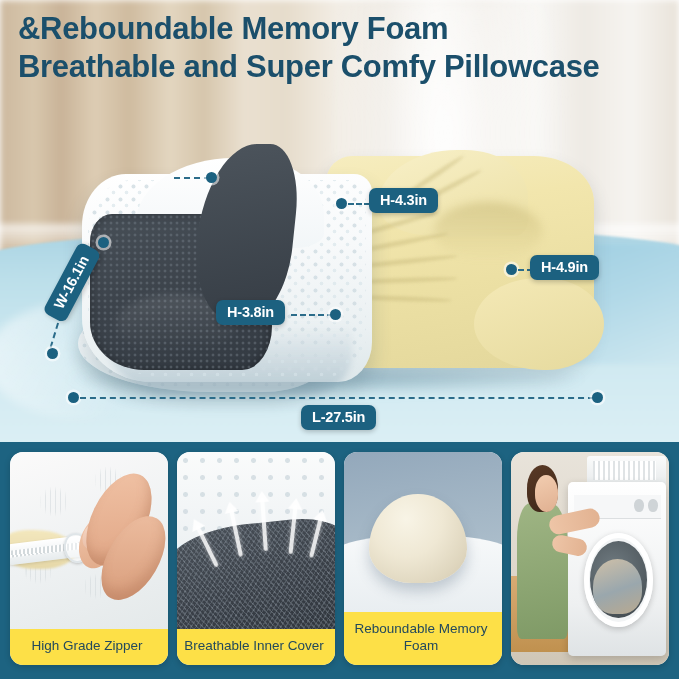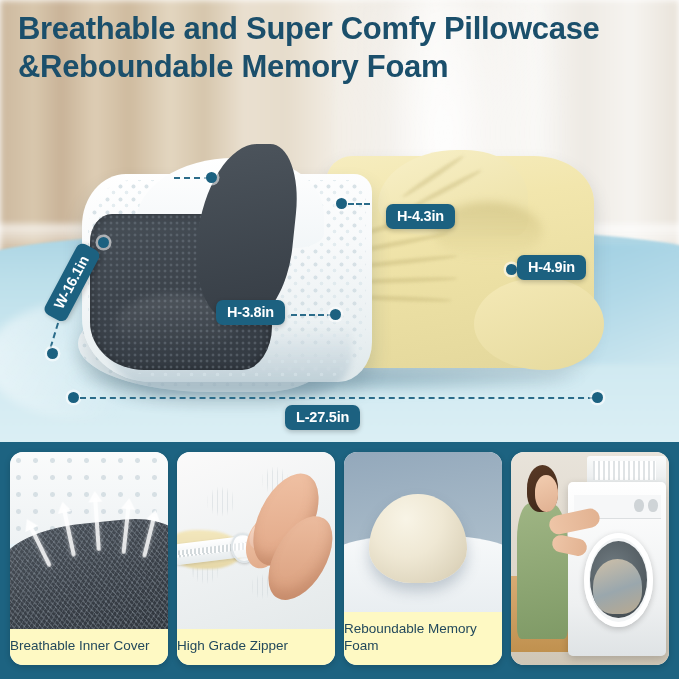--- a/index.html
+++ b/index.html
@@ -142,22 +142,22 @@
 
   
   .band{position:absolute;left:0;top:442px;width:679px;height:237px;
     background:#1d6381;}
   .cards{position:absolute;left:10px;top:452px;width:659px;height:213px;
     display:flex;gap:9px;}
   .card{position:relative;flex:1;border-radius:13px;overflow:hidden;
     background:#e9f4f9;display:flex;flex-direction:column;
     box-shadow:0 2px 6px rgba(0,0,0,.18);}
   .card-img{position:relative;flex:1 1 auto;overflow:hidden;}
-  .card-cap{flex:0 0 auto;background:#fef9c3;color:#23495c;
-    font-size:13.5px;line-height:1.22;
+  .card-cap{flex:0 0 auto;background:#fde047;color:#23495c;
+    font-size:13.5px;line-height:1.22;text-align:center;
     padding:9px 4px 11px 0;}
 
   
   .z-bg{position:absolute;inset:0;background:linear-gradient(160deg,#fbfafa,#eef1f2 55%,#e4e9ea);}
   .z-emb{position:absolute;inset:0;opacity:.55;
     background-image:repeating-linear-gradient(90deg, rgba(200,208,212,.75) 0 1.5px, rgba(0,0,0,0) 1.5px 5px);
     background-size:100% 100%;
     mask-image:radial-gradient(circle at 28% 28%, #000 6%, transparent 9%),
                radial-gradient(circle at 62% 16%, #000 5%, transparent 8%),
                radial-gradient(circle at 18% 66%, #000 6%, transparent 9%),
@@ -296,84 +296,84 @@
       <div class="cover-notch"></div>
 
       <div class="mesh">
         <div class="mesh-tex"></div>
         <div class="mesh-hi"></div>
       </div>
       <div class="mesh-wave"></div>
     </div>
 
     <div class="title">
+      <div>&amp;Reboundable Memory Foam</div>
       <div>Breathable and Super Comfy Pillowcase</div>
-      <div>&amp;Reboundable Memory Foam</div>
     </div>
 
     <div class="dash" style="left:174px;top:177px;width:36px;"></div>
     <div class="dot" style="left:206px;top:172px;"></div>
 
     <div class="dot" style="left:336px;top:198px;"></div>
     <div class="dash" style="left:348px;top:203px;width:22px;"></div>
-    <div class="badge" style="left:386px;top:188px;margin-top:16px;">H-4.3in</div>
+    <div class="badge" style="left:369px;top:188px;">H-4.3in</div>
 
     <div class="dot" style="left:506px;top:264px;"></div>
     <div class="dash" style="left:518px;top:269px;width:24px;"></div>
-    <div class="badge" style="left:517px;top:255px;">H-4.9in</div>
+    <div class="badge" style="left:530px;top:255px;">H-4.9in</div>
 
     <div class="badge" style="left:216px;top:300px;">H-3.8in</div>
     <div class="dash" style="left:291px;top:314px;width:42px;"></div>
     <div class="dot" style="left:330px;top:309px;"></div>
 
     <div class="dot" style="left:98px;top:237px;"></div>
     <div class="dash-v" style="left:80px;top:248px;height:104px;transform:rotate(17deg);transform-origin:top;"></div>
     <div class="dot" style="left:47px;top:348px;"></div>
     <div class="badge" style="left:32px;top:270px;transform:rotate(-62deg);transform-origin:center;">W-16.1in</div>
 
     <div class="dot" style="left:68px;top:392px;"></div>
     <div class="dash" style="left:80px;top:397px;width:514px;"></div>
     <div class="dot" style="left:592px;top:392px;"></div>
-    <div class="badge" style="left:285px;top:405px;">L-27.5in</div>
+    <div class="badge" style="left:301px;top:405px;">L-27.5in</div>
   </div>
 
   <div class="band"></div>
 
   <div class="cards">
+
+    <div class="card">
+      <div class="card-img">
+        <div class="z-bg"></div>
+        <div class="z-emb"></div>
+        <div class="z-cream"></div>
+        <div class="z-tape"></div>
+        <div class="z-teeth"></div>
+        <div class="z-pull"></div>
+        <div class="finger f3"></div>
+        <div class="nail"></div>
+        <div class="finger f1"></div>
+        <div class="finger f2"></div>
+      </div>
+      <div class="card-cap">High Grade Zipper</div>
+    </div>
 
     <div class="card">
       <div class="card-img">
         <div class="b-top"></div>
         <div class="b-topdots"></div>
         <div class="b-mesh">
           <div class="b-meshtex"></div>
         </div>
         <div class="arrow" style="left:18%;top:40%;height:26%;transform:rotate(-26deg);"></div>
         <div class="arrow" style="left:36%;top:32%;height:28%;transform:rotate(-12deg);"></div>
         <div class="arrow" style="left:54%;top:26%;height:30%;transform:rotate(-4deg);"></div>
         <div class="arrow" style="left:72%;top:30%;height:28%;transform:rotate(6deg);"></div>
         <div class="arrow" style="left:87%;top:36%;height:24%;transform:rotate(14deg);"></div>
       </div>
       <div class="card-cap">Breathable Inner Cover</div>
-    </div>
-
-    <div class="card">
-      <div class="card-img">
-        <div class="z-bg"></div>
-        <div class="z-emb"></div>
-        <div class="z-cream"></div>
-        <div class="z-tape"></div>
-        <div class="z-teeth"></div>
-        <div class="z-pull"></div>
-        <div class="finger f3"></div>
-        <div class="nail"></div>
-        <div class="finger f1"></div>
-        <div class="finger f2"></div>
-      </div>
-      <div class="card-cap">High Grade Zipper</div>
     </div>
 
     <div class="card">
       <div class="card-img">
         <div class="d-bg"></div>
         <div class="d-table"></div>
         <div class="dome"></div>
       </div>
       <div class="card-cap">Reboundable Memory Foam</div>
     </div>

